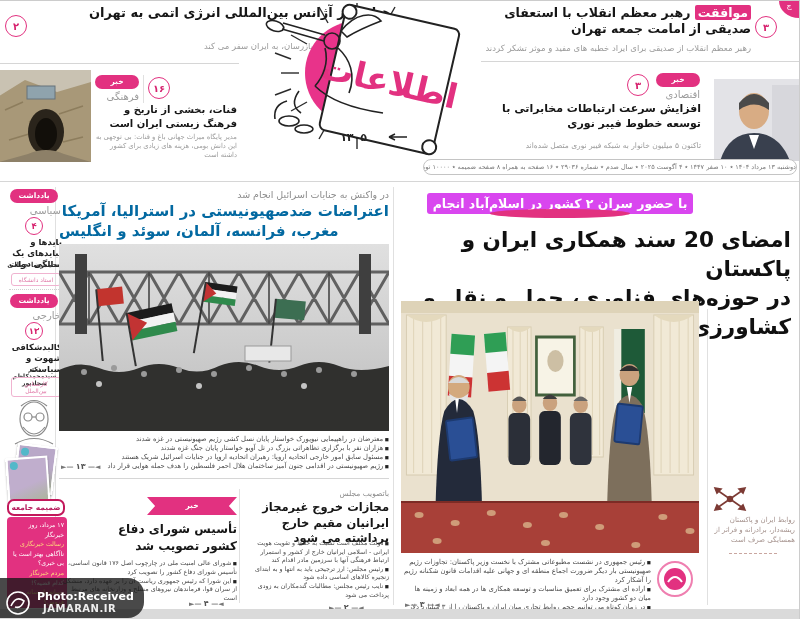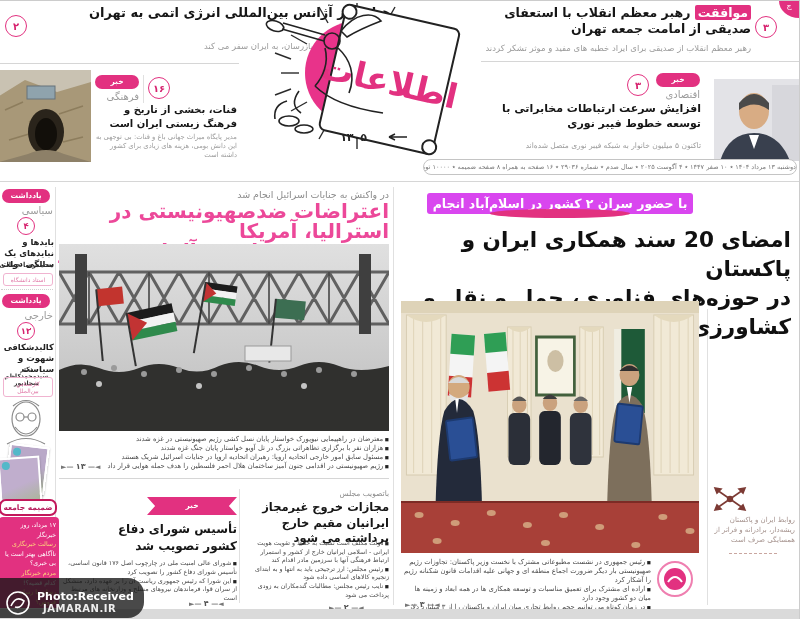--- a/index.html
+++ b/index.html
@@ -35,21 +35,21 @@
   .corner-deco{width:20px;height:17px;background:#e23180;border-radius:0 0 0 100%;color:#fff;font-size:8px;text-align:center;}
   .item-head{font-weight:bold;color:#161616;text-align:right;}
   .dateline{border:1px solid #c4c4c4;border-radius:8px;font-size:6.5px;color:#777;
     text-align:center;line-height:14px;white-space:nowrap;overflow:hidden;background:#fff;}
   
   .kickerbox{background:#d946ef;color:#fff;font-weight:bold;font-size:12.5px;text-align:center;
     line-height:21px;height:21px;border-radius:3px;}
   .kickerbox::after{content:"";position:absolute;left:50%;margin-left:-70px;bottom:-4px;width:140px;height:9px;
     background:#e23180;border-radius:50%;z-index:-0;}
   .mainhead{font-size:21.5px;line-height:29px;font-weight:bold;color:#101010;text-align:right;}
-  .p-head{font-size:20px;line-height:20px;font-weight:bold;color:#ec4899;}
+  .p-head{font-size:15px;line-height:20px;font-weight:bold;color:#0369a1;}
   .sq{border-bottom:1px dashed #c9a6a0;}
   .quote{font-size:7px;line-height:10px;color:#a3908b;text-align:right;}
   
   .sb-title{font-size:8.5px;line-height:11px;font-weight:bold;color:#222;text-align:right;}
   .sb-author{font-size:6.8px;font-weight:bold;color:#333;text-align:center;}
   .suplabel{background:#fff;border:2px solid #c2185b;border-radius:7px;color:#b71c5c;
     font-size:7.5px;font-weight:bold;text-align:center;line-height:13px;}
   .pinkbox{background:#e23180;border-radius:4px 4px 0 0;padding:3px 3px 2px 2px;overflow:hidden;}
   .teaser{font-size:6.2px;line-height:9.6px;text-align:right;color:#fff;}
   .pinkbox .teaser:nth-child(even){color:#ffd97a;}
@@ -164,21 +164,21 @@
   <div class="abs dateline" style="left:424px;top:158px;width:372px;height:14px;">دوشنبه ۱۳ مرداد ۱۴۰۴ ٭ ۱۰ صفر ۱۴۴۷ ٭ ۴ آگوست ۲۰۲۵ ٭ سال صدم ٭ شماره ۲۹۰۳۶ ٭ ۱۶ صفحه به همراه ۸ صفحه ضمیمه ٭ ۱۰۰۰۰ تومان</div>
 
   <div class="abs hline" style="left:0;top:180px;width:800px;"></div>
 
   <div class="abs vline" style="left:56px;top:186px;height:418px;"></div>
   <div class="abs vline" style="left:394px;top:186px;height:418px;"></div>
   <div class="abs vline" style="left:708px;top:308px;height:296px;"></div>
   <div class="abs vline" style="left:240px;top:488px;height:114px;"></div>
   <div class="abs hline" style="left:60px;top:477px;width:330px;"></div>
 
-  <div class="abs" style="left:0;top:186px;width:55px;height:420px;">
+  <div class="abs" style="left:8px;top:186px;width:55px;height:420px;">
 
     <div>
       <div class="abs pill" style="left:3px;top:2px;width:48px;">یادداشت</div>
       <div class="abs cat" style="left:0;top:18px;width:54px;">سیاسی</div>
       <div class="abs circle-num" style="left:18px;top:30px;width:16px;height:16px;font-size:8.5px;">۴</div>
       <div class="abs sb-title" style="left:0;top:50px;width:55px;">بایدها و نبایدهای یک سالگی دولت</div>
       <div class="abs sb-author" style="left:0;top:74px;width:55px;">محمدرضا جمالی</div>
       <div class="abs rolebox" style="left:4px;top:86px;width:46px;">استاد دانشگاه</div>
     </div>
 

